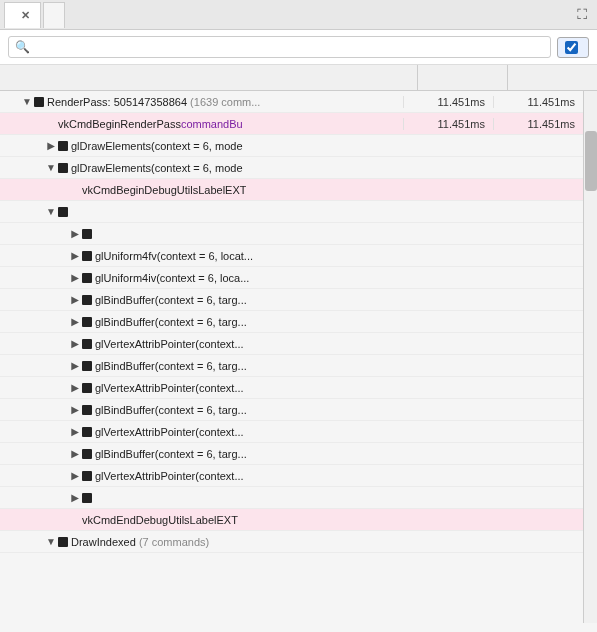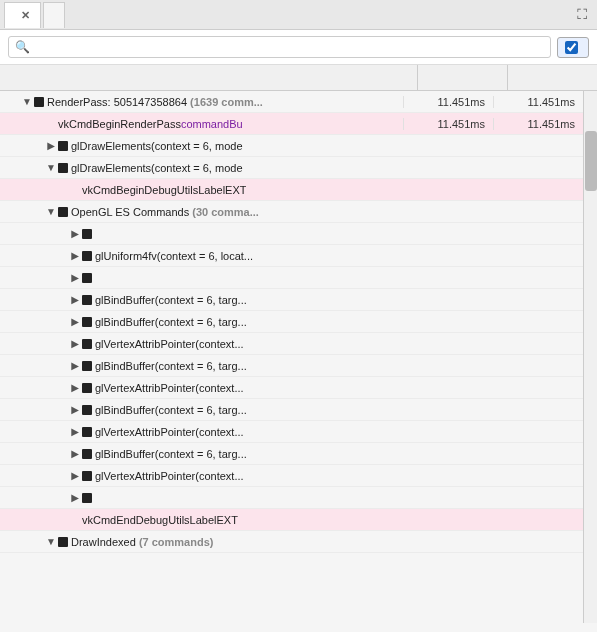--- a/index.html
+++ b/index.html
@@ -226,21 +226,20 @@
       font-size: 11px;
       color: #222;
       overflow: hidden;
       text-overflow: ellipsis;
     }
     .row-label .highlight {
       color: #7b1fa2;
     }
     .row-label .muted {
       color: #888;
-      font-weight: bold;
     }
   </style>
 </head>
 <body>
 
 <div>
 
   <div class="tab-bar">
     <div class="tab active">
       <span></span>
@@ -318,21 +317,20 @@
             <span class="row-label">vkCmdBeginDebugUtilsLabelEXT</span>
           </div>
           <div class="row-gpu"></div>
           <div class="row-wall"></div>
         </div>
         <div class="tree-row">
           <div class="row-name">
             <span class="indent" style="width: 44px;"></span>
             <span class="expand-btn">▼</span>
             <span class="color-swatch" style="background: rgb(34, 34, 34);"></span>
-            <span class="row-label">OpenGL ES Commands<span class="muted"> (30 comma...</span></span>
           </div>
           <div class="row-gpu"></div>
           <div class="row-wall"></div>
         </div>
         <div class="tree-row">
           <div class="row-name">
             <span class="indent" style="width: 68px;"></span>
             <span class="expand-btn">▶</span>
             <span class="color-swatch" style="background: rgb(34, 34, 34);"></span>
           </div>
@@ -347,20 +345,21 @@
             <span class="row-label">glUniform4fv(context = 6, locat...</span>
           </div>
           <div class="row-gpu"></div>
           <div class="row-wall"></div>
         </div>
         <div class="tree-row">
           <div class="row-name">
             <span class="indent" style="width: 68px;"></span>
             <span class="expand-btn">▶</span>
             <span class="color-swatch" style="background: rgb(34, 34, 34);"></span>
+            <span class="row-label">glUniform4iv(context = 6, loca...</span>
           </div>
           <div class="row-gpu"></div>
           <div class="row-wall"></div>
         </div>
         <div class="tree-row">
           <div class="row-name">
             <span class="indent" style="width: 68px;"></span>
             <span class="expand-btn">▶</span>
             <span class="color-swatch" style="background: rgb(34, 34, 34);"></span>
             <span class="row-label">glBindBuffer(context = 6, targ...</span>

